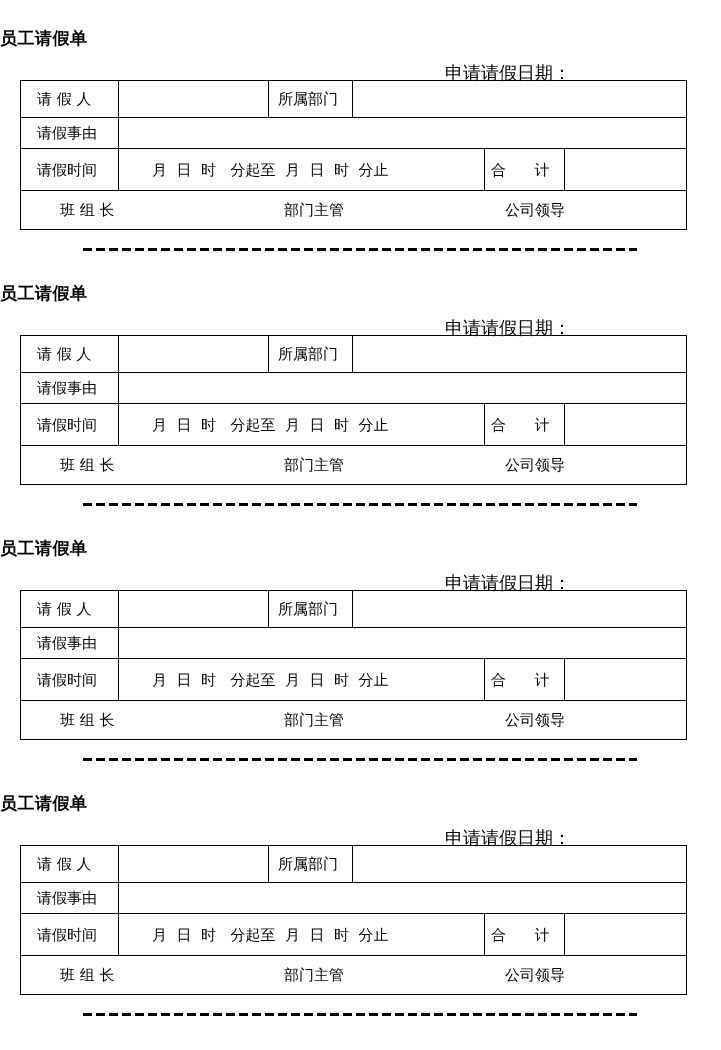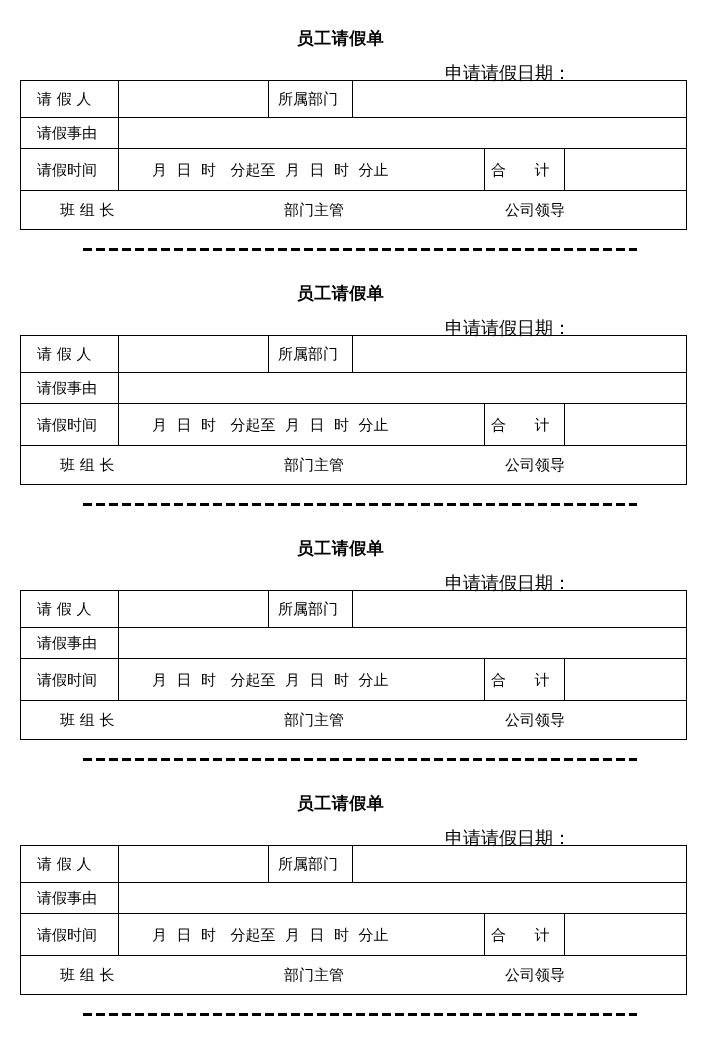--- a/index.html
+++ b/index.html
@@ -1,19 +1,19 @@
 <!DOCTYPE html>
 <html><head>
 <meta charset="utf-8">
 <style>
   html, body { margin: 0; padding: 0; background: #ffffff; }
   body { width: 721px; height: 1050px; position: relative; overflow: hidden;
          font-family: "DejaVu Sans", "Liberation Sans", sans-serif; color: #000; }
   .form { position: absolute; left: 0; width: 721px; height: 255px; }
-  .title { position: absolute; top: 7px; left: 0; width: 681px; text-align: center;
+  .title { position: absolute; top: 7px; left: 0; width: 681px; text-align: left;
            font-family: "DejaVu Serif", "Liberation Serif", serif; font-weight: bold;
            font-size: 17px; letter-spacing: 0.5px; }
   .date-label { position: absolute; top: 41px; left: 445px; font-size: 18px; }
   .tbl { position: absolute; top: 60px; left: 20px; width: 667px; height: 150px;
          border: 1.5px solid #000; box-sizing: border-box; }
   .hline { position: absolute; left: 0; right: 0; height: 0; border-top: 1.5px solid #000; }
   .vline { position: absolute; width: 0; border-left: 1.5px solid #000; }
   .cell-text { position: absolute; font-size: 15px; white-space: pre; line-height: 18px; }
   .field { position: absolute; }
   .dash { position: absolute; top: 228px; left: 83px; width: 554px; height: 3px;

